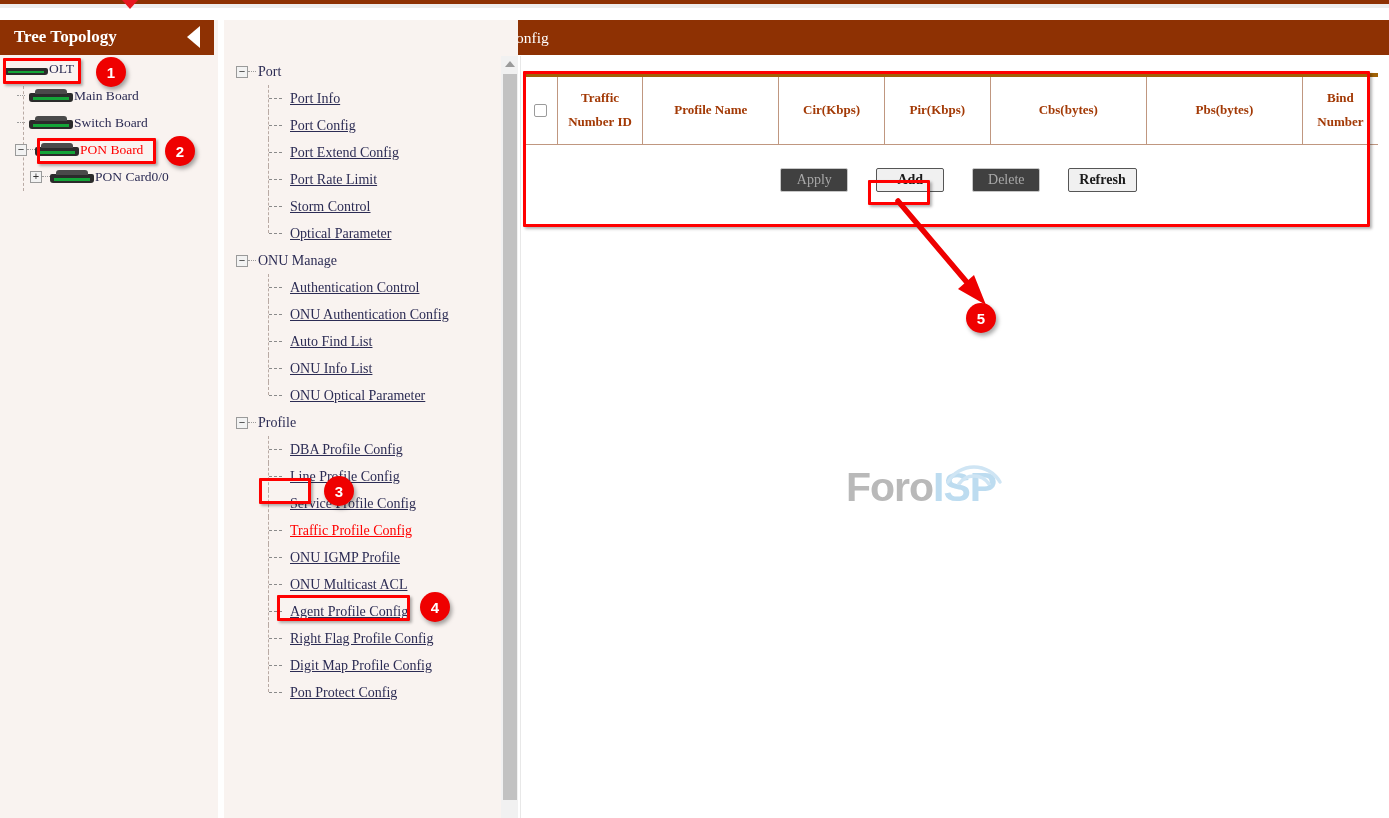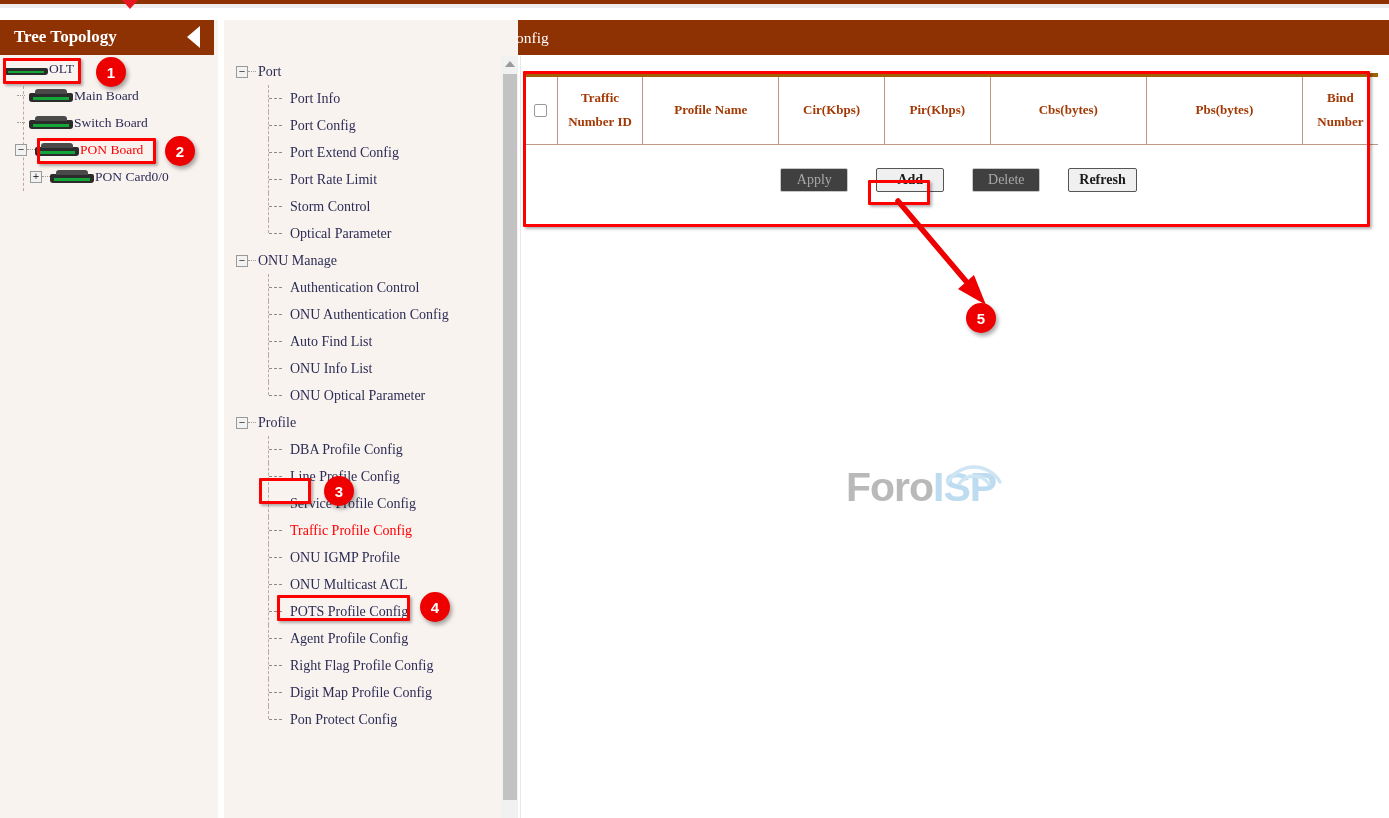--- a/index.html
+++ b/index.html
@@ -104,21 +104,21 @@
   }
   .mid-scroll-thumb {
     position:absolute; right:1px; top:54px; width:14px; height:726px;
     background:#c2c2c2;
   }
 
   .nav-wrap { position:absolute; left:0; top:38px; width:277px; }
   .nav-group-row { height:27px; display:flex; align-items:center; padding-left:12px; }
   .nav-group-label { font-size:14px; color:#2c2c54; margin-left:2px; font-family:"Liberation Serif", serif;text-align:center;}
   .nav-item-row { height:27px; display:flex; align-items:center; padding-left:44px; position:relative; }
-  .nav-item-label { font-size:14px; color:#2c2c54; font-family:"Liberation Serif", serif; white-space:nowrap; }
+  .nav-item-label { font-size:14px; color:#2c2c54; font-family:"Liberation Serif", serif; white-space:nowrap;text-decoration:underline; }
   .nav-item-label.active { color:#ff0000; }
   .tee {
     position:relative; width:18px; height:27px; flex:0 0 18px; margin-right:4px;
   }
   .tee:before {
     content:""; position:absolute; left:0; top:0; height:27px; border-left:1px dashed #b9aaa4;
   }
   .tee.last:before { height:13px; }
   .tee:after {
     content:""; position:absolute; left:1px; top:13px; width:13px; border-top:1px dashed #8a8a8a;
@@ -426,24 +426,20 @@
       <div class="nav-item-row">
         <span class="tee"></span>
         <span class="nav-item-label">ONU IGMP Profile</span>
       </div>
       <div class="nav-item-row">
         <span class="tee"></span>
         <span class="nav-item-label">ONU Multicast ACL</span>
       </div>
       <div class="nav-item-row">
         <span class="tee"></span>
-        <span class="nav-item-label">POTS Profile Config</span>
-      </div>
-      <div class="nav-item-row">
-        <span class="tee"></span>
         <span class="nav-item-label">Agent Profile Config</span>
       </div>
       <div class="nav-item-row">
         <span class="tee"></span>
         <span class="nav-item-label">Right Flag Profile Config</span>
       </div>
       <div class="nav-item-row">
         <span class="tee"></span>
         <span class="nav-item-label">Digit Map Profile Config</span>
       </div>

